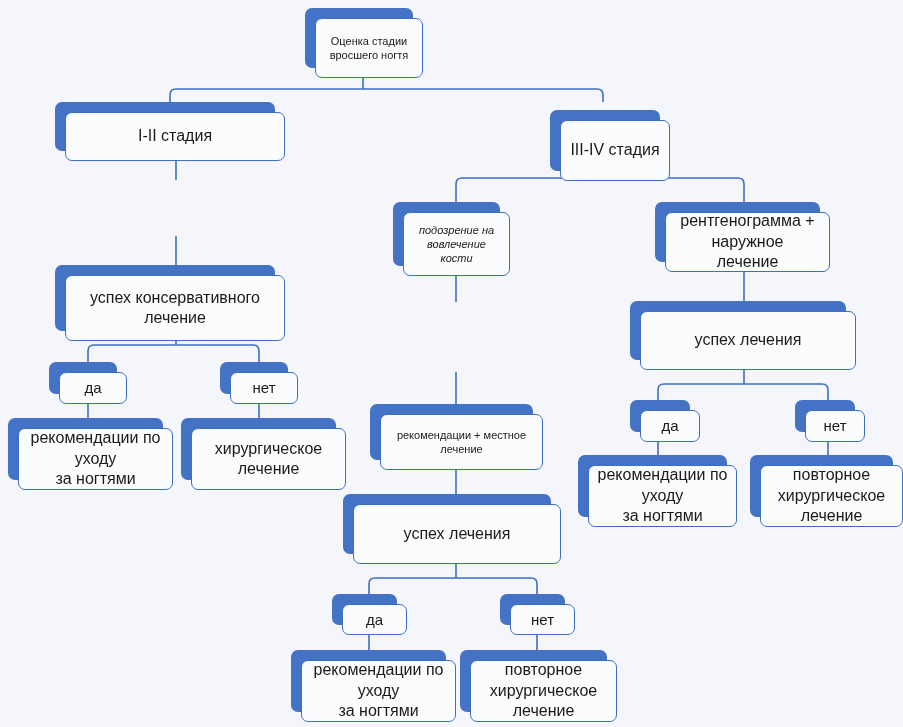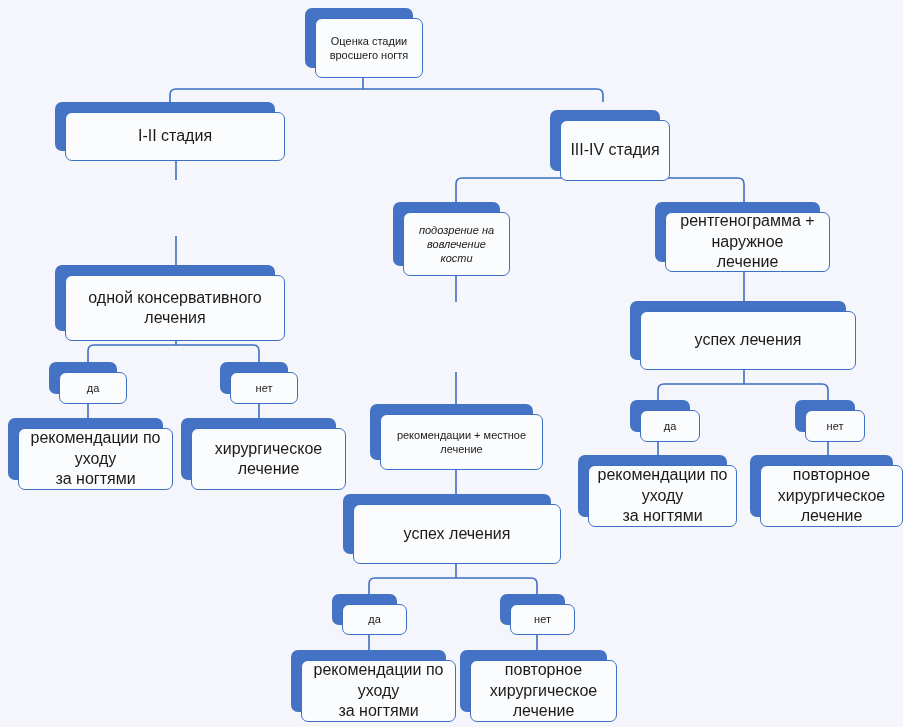--- a/index.html
+++ b/index.html
@@ -68,21 +68,21 @@
     position: absolute;
     left: 4px; right: 4px; top: 7px; bottom: 7px;
     border-radius: 3px;
     background-image: radial-gradient(#c9d4ea 0.6px, transparent 0.7px);
     background-size: 4px 4px;
     opacity: 0.75;
     pointer-events: none;
   }
   .size-m .face { font-size: 16px; }
   .size-s .face { font-size: 11px; }
-  .size-yn .face { font-size: 11px; }
+  .size-yn .face { font-size: 15px; }
 </style>
 </head>
 <body>
 
 <div id="canvas">
 
   <svg id="wires" viewBox="0 0 903 727" width="903" height="727" aria-hidden="true">
     <g fill="none" stroke="#3d6fc4" stroke-width="1.6" stroke-linecap="butt">
 
       <path d="M 363 78 L 363 89"></path>
@@ -127,21 +127,21 @@
     <div class="shadow"></div>
     <div class="face">
       <span class="label">I-II стадия</span>
     </div>
   </div>
 
 
   <div class="node size-m" style="left:55px; top:265px; width:220px; height:66px;">
     <div class="shadow"></div>
     <div class="face">
-      <span class="label">одной консервативного лечения</span>
+      <span class="label">успех консервативного лечение</span>
     </div>
   </div>
 
   <div class="node size-yn" style="left:49px; top:362px; width:68px; height:32px;">
     <div class="shadow"></div>
     <div class="face">
       <span class="label">да</span>
     </div>
   </div>
 

